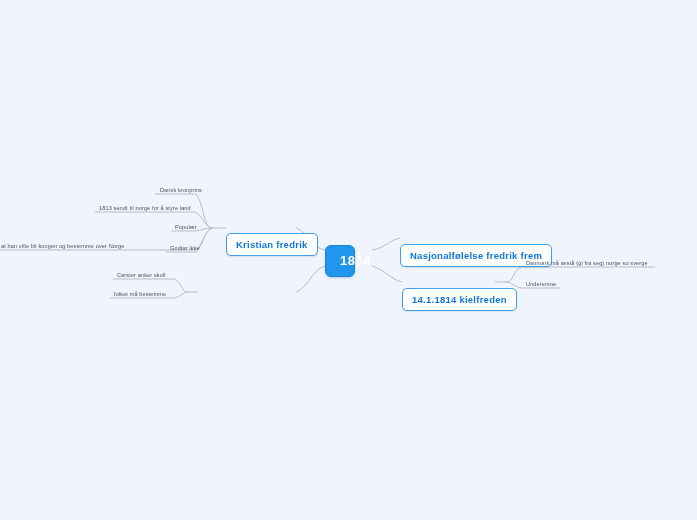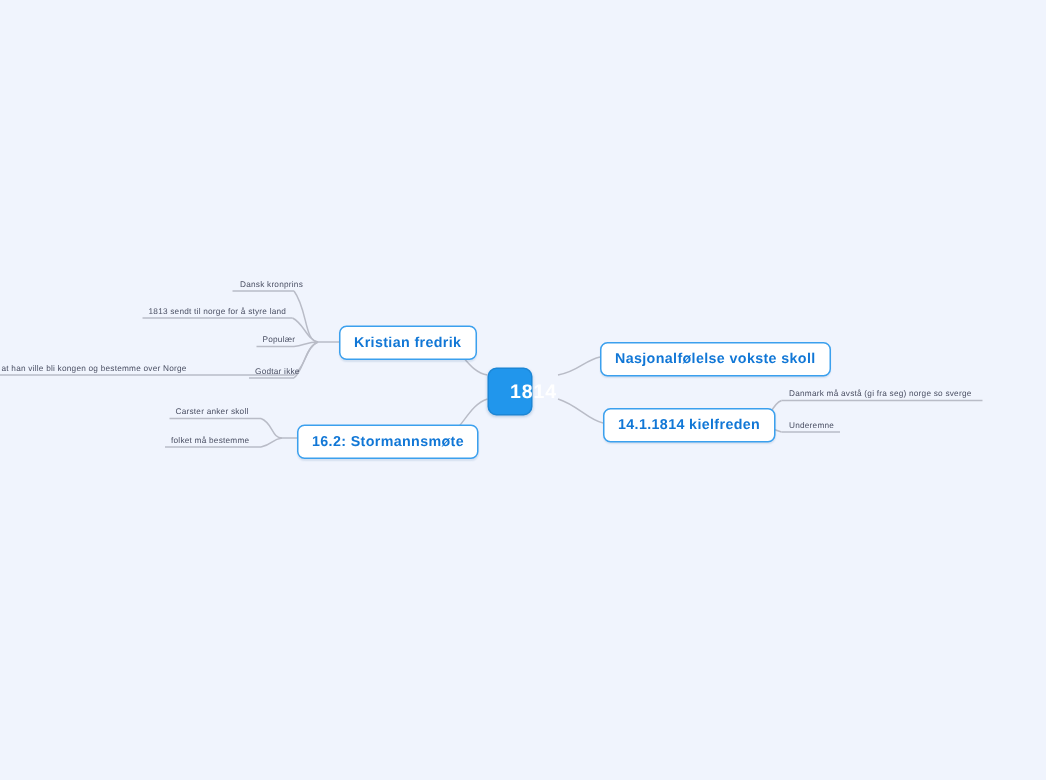--- a/index.html
+++ b/index.html
@@ -51,20 +51,21 @@
     background: #ffffff;
     color: #1177d6;
     border: 1.5px solid #3ba0ee;
     border-radius: 5px;
     font-size: 9.5px;
     font-weight: bold;
     letter-spacing: 0.25px;
     padding: 5px 9px 5px 9px;
     text-align: center;
     box-shadow: 0 1px 1px rgba(30,90,150,0.12);
+    margin-top: 16px;
   }
   
   .node-leaf {
     color: #4a4f63;
     font-size: 5.5px;
     letter-spacing: 0.15px;
     padding: 0 3px 2px 3px;
     text-align: left;
     line-height: 8px;
   }
@@ -119,27 +120,26 @@
   <div class="node node-leaf" style="left:157px; top:186px;">Dansk kronprins</div>
 
   <div class="node node-leaf" style="left:96px; top:204px;">1813 sendt til norge for å styre land</div>
 
   <div class="node node-leaf" style="left:172px; top:223px;">Populær</div>
 
   <div class="node node-leaf" style="left:-2px; top:242px;">at han ville bli kongen og bestemme over Norge</div>
 
   <div class="node node-leaf" style="left:167px; top:244px;">Godtar ikke</div>
 
-  <div class="node node-branch" style="left:198px; top:283px;">16.2: Stormannsmøte</div>
 
   <div class="node node-leaf" style="left:114px; top:271px;">Carster anker skoll</div>
 
   <div class="node node-leaf" style="left:111px; top:290px;">folket må bestemme</div>
 
-  <div class="node node-branch" style="left:400px; top:228px;">Nasjonalfølelse vokste skoll</div>
+  <div class="node node-branch" style="left:400px; top:228px;">Nasjonalfølelse fredrik frem</div>
 
   <div class="node node-branch" style="left:402px; top:272px;text-align:center;">14.1.1814 kielfreden</div>
 
   <div class="node node-leaf" style="left:523px; top:259px;">Danmark må avstå (gi fra seg) norge so sverge</div>
 
   <div class="node node-leaf" style="left:523px; top:280px;">Underemne</div>
 
 </div>
 
 </body></html>

